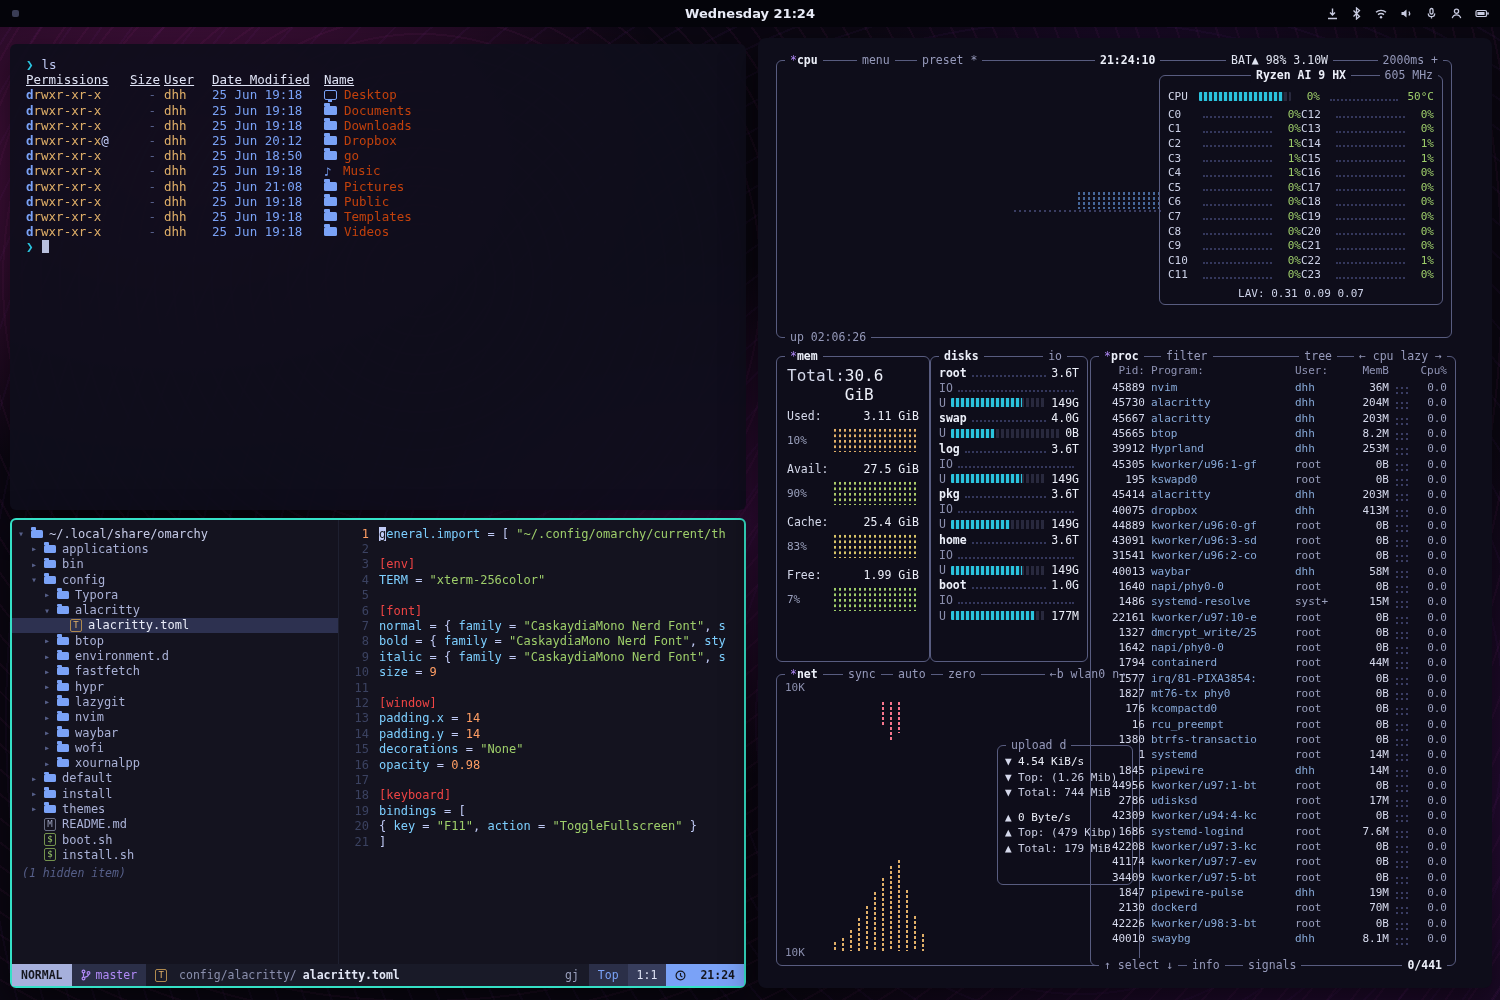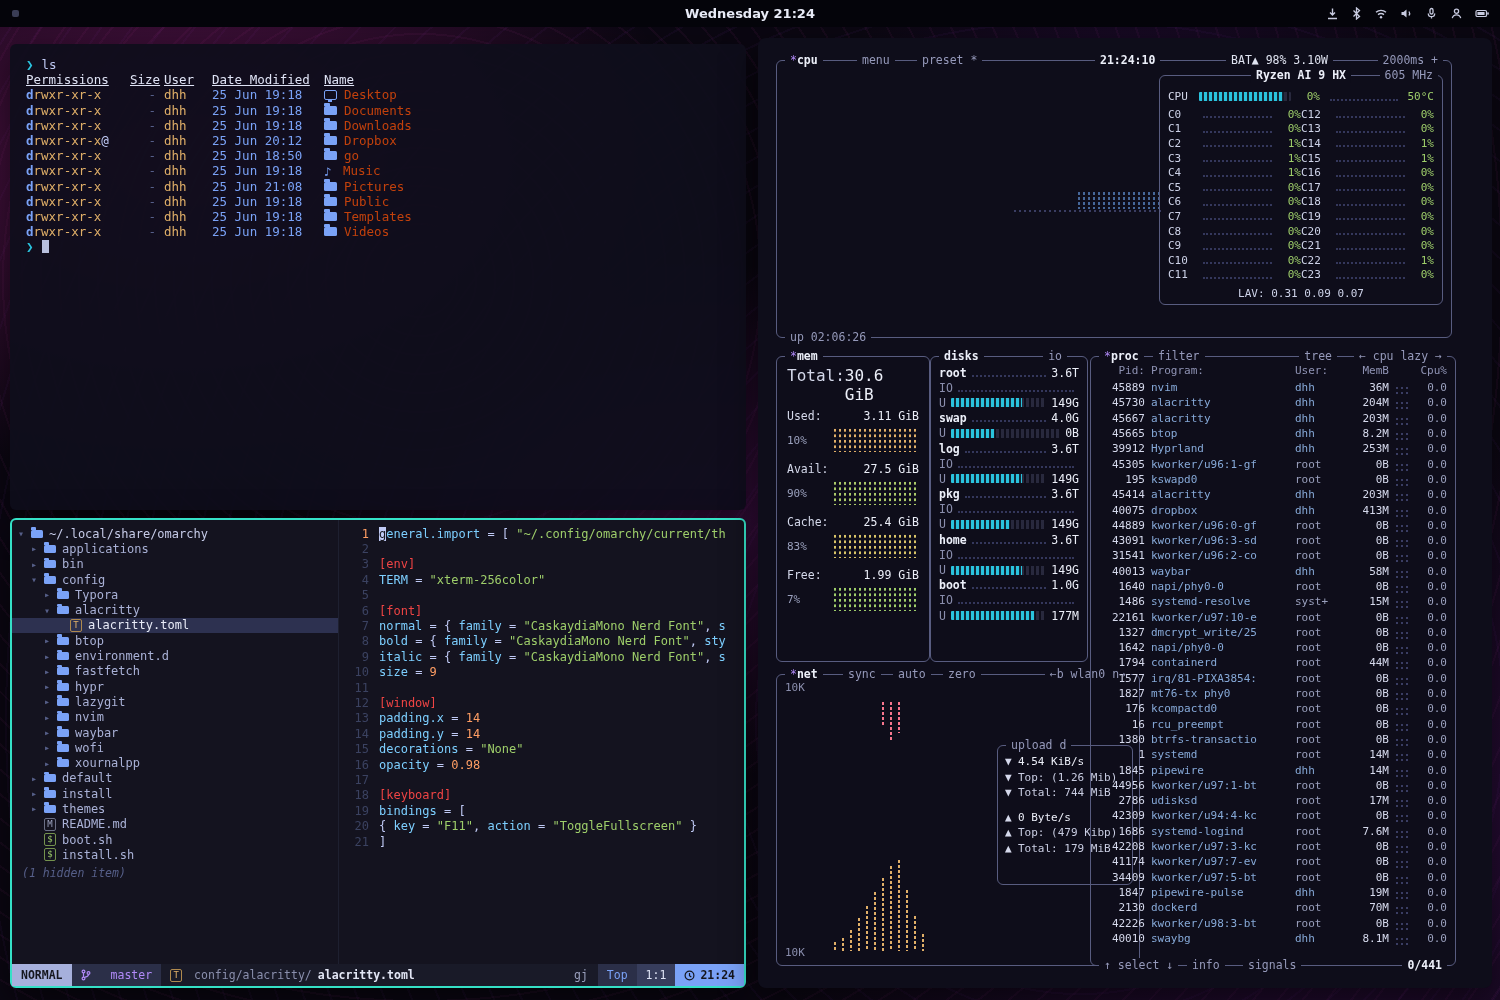--- a/index.html
+++ b/index.html
@@ -60,28 +60,28 @@
 .nv-code{position:absolute;left:326px;right:0;top:0;bottom:22px;padding-top:6px;overflow:hidden;border-left:1px solid #1e2030;font-size:12px}
 .code-line{display:flex;height:15.4px;align-items:center;white-space:pre}
 .lnum{width:30px;text-align:right;color:#3b4261;margin-right:10px;flex:none}
 .lnum.cur{color:#ff9e64}
 .t-k{color:#7dcfff}.t-p{color:#c0caf5}.t-s{color:#9ece6a}.t-num{color:#ff9e64}
 .t-h{color:#ef4444;font-weight:normal}
 .t-cursor{background:#c0caf5;color:#16161e}
 .nv-status{position:absolute;left:0;right:0;bottom:0;height:22px;background:#191a28;display:flex;align-items:center;font-size:11.5px;overflow:hidden}
 .seg{display:flex;align-items:center;height:22px;padding:0 9px;white-space:nowrap}
 .seg-mode{background:#a6b0dc;color:#15161e;font-weight:bold}
-.seg-branch{background:#2b2f48;color:#b18af8;gap:20px}
+.seg-branch{background:#2b2f48;color:#b18af8;gap:5px}
 .seg-file{color:#8a8fad;gap:6px}
 .seg-file b{color:#e2e6f5}
 .sl-right{margin-left:auto;display:flex;align-items:center;height:22px}
 .sl-keys{color:#9aa0bd;padding:0 10px}
 .seg-pos{background:#2b2f48;color:#7aa2f7}
 .seg-cur{background:#373d5c;color:#dfe3f5}
-.seg-time{background:#7aa2f7;color:#15161e;font-weight:bold;gap:5px}
+.seg-time{background:#7aa2f7;color:#15161e;font-weight:bold;gap:14px}
 
 .btop{left:758px;top:38px;width:734px;height:950px;background:#0e0d1a;border-radius:8px;font-size:11.5px;color:#c3c7de}
 .box{position:absolute;border:1.5px solid #585c80;border-radius:6px}
 .blabel{position:absolute;top:-8px;height:15px;line-height:15px;background:#0e0d1a;padding:0 5px;font-size:11.5px;color:#9599ba;white-space:nowrap}
 .blabel b{color:#eceff9}
 .blabel.bold{color:#eceff9;font-weight:bold}
 .blabel.bat{color:#dfe3f0}
 .blabel-b{position:absolute;bottom:-8px;height:15px;line-height:15px;background:#0e0d1a;padding:0 5px;font-size:11.5px;color:#9599ba;white-space:nowrap}
 .blabel-b.count{color:#eceff9;font-weight:bold}
 .acc{color:#b18af8}
@@ -724,21 +724,21 @@
           <div class="n-row">
             <span class="n-ar">▲</span>
             <span>Total: 179 MiB</span>
           </div>
         </div>
     </div>
   </div>
 
   <div class="box proc-box">
     <span class="blabel" style="left:8px"><span class="acc">*</span><b>proc</b></span>
-    <span class="blabel" style="left:62px">filter</span>
+    <span class="blabel" style="left:70px">filter</span>
     <span class="blabel" style="right:118px">tree</span>
     <span class="blabel" style="right:8px">← cpu lazy →</span>
     <div class="p-head">
       <span class="r">Pid:</span>
       <span>Program:</span>
       <span>User:</span>
       <span class="r">MemB</span>
       <span></span>
       <span class="r">Cpu%</span>
     </div>

